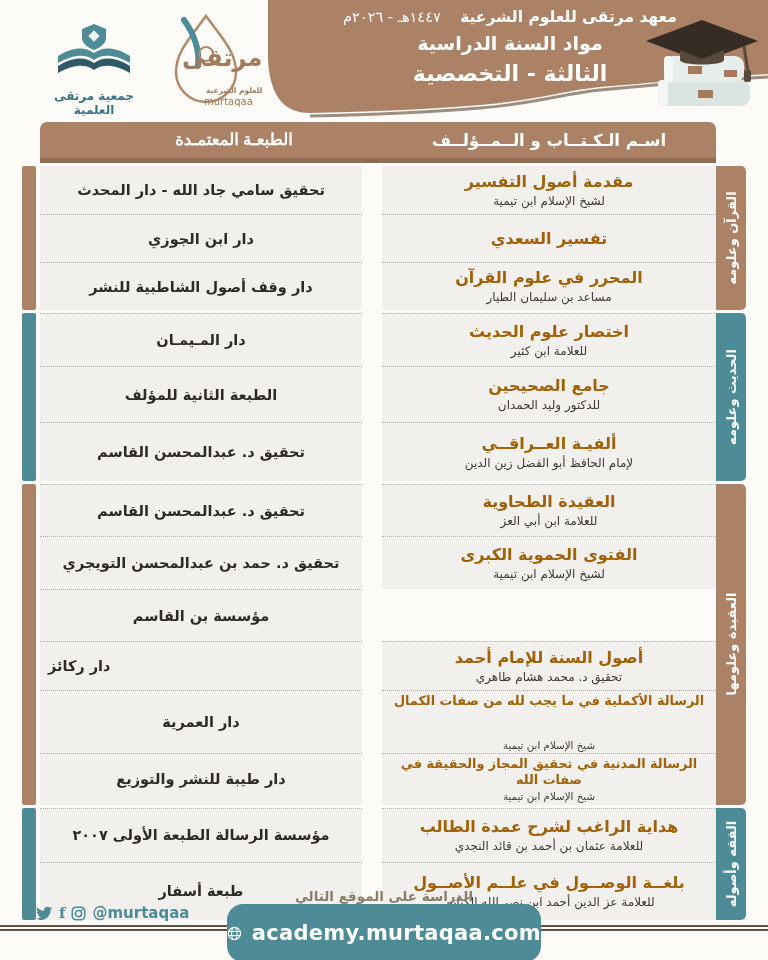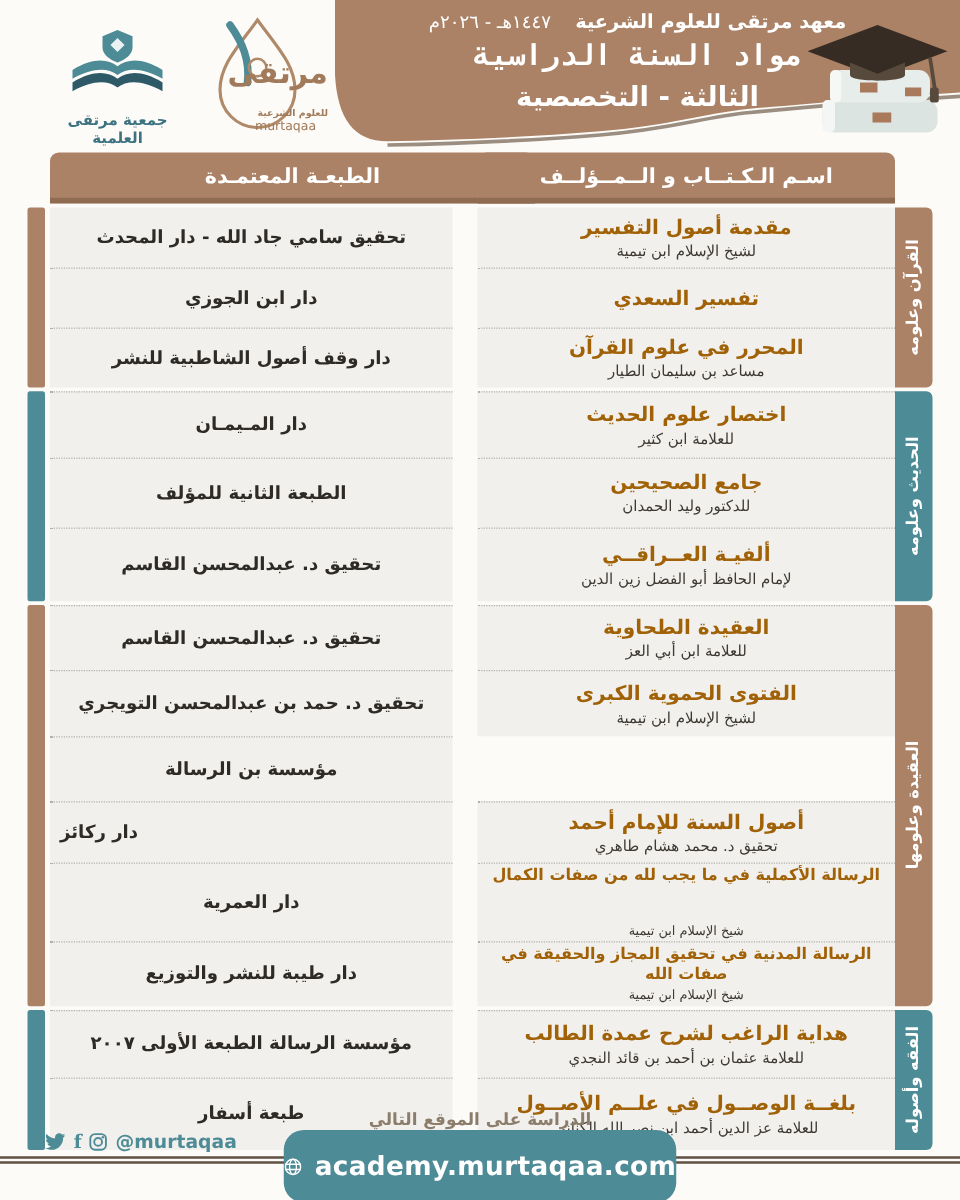--- a/index.html
+++ b/index.html
@@ -4,39 +4,39 @@
 <style>
   html,body{margin:0;padding:0;}
   body{font-family:"DejaVu Sans",sans-serif;}
   #page{position:relative;width:768px;height:960px;background:#fcfbf8;overflow:hidden;direction:rtl;}
 
   
   #header-svg{position:absolute;top:0;left:0;width:768px;height:130px;}
   .header-text{position:absolute;top:8px;left:300px;width:420px;text-align:center;color:#fff;direction:rtl;}
   .ht-line1{font-size:15.5px;font-weight:bold;letter-spacing:0;}
   .ht-line1 .year{margin-right:14px;font-weight:normal;font-size:14.5px;}
-  .ht-line2{font-size:23px;font-weight:bold;margin-top:6px;font-family:Liberation Mono, monospace;}
+  .ht-line2{font-size:19px;font-weight:bold;margin-top:6px;}
   .ht-line3{font-size:22px;font-weight:bold;margin-top:7px;}
 
   
   .cap-wrap{position:absolute;top:14px;left:636px;width:128px;height:104px;}
 
   
   .logo-murtaqaa{position:absolute;top:10px;left:148px;width:118px;height:106px;}
   .logo-assoc{position:absolute;top:22px;left:40px;width:108px;height:96px;text-align:center;}
   .logo-assoc .assoc-name{font-size:12px;font-weight:bold;color:#3d7380;margin-top:1px;}
   .lm-word{position:absolute;top:34px;left:34px;font-size:24px;font-weight:bold;color:#a07a5a;}
   .lm-tag{position:absolute;top:76px;left:58px;font-size:7.5px;color:#a07a5a;font-weight:bold;}
   .lm-latin{position:absolute;top:86px;left:56px;font-size:10px;color:#a07a5a;direction:ltr;}
 
   
   .col-head{position:absolute;top:122px;height:36px;background:#ab8266;border-bottom:5px solid #8f6b52;
             border-radius:7px 7px 0 0;color:#fff;font-weight:bold;font-size:16.5px;
             display:flex;align-items:center;justify-content:center;}
-  #head-edition{left:40px;width:388px;}
+  #head-edition{left:40px;width:388px;font-family:Liberation Serif, serif;}
   #head-book{left:382px;width:334px;}
 
   
   #curriculum{position:absolute;top:166px;right:22px;width:724px;direction:rtl;}
   .section{display:grid;grid-template-columns:30px 334px 20px 322px 4px 14px;margin-bottom:3px;}
   .side-tab{grid-column:1;position:relative;border-radius:0 5px 5px 0;}
   .book-col{grid-column:2;}
   .edition-col{grid-column:4;}
   .side-bar{grid-column:6;border-radius:2px;}
   .tab-label{position:absolute;top:50%;left:50%;transform:translate(-50%,-50%) rotate(-90deg);
@@ -190,21 +190,21 @@
           <div class="edition-text">تحقيق د. عبدالمحسن القاسم</div>
         </div>
         <div class="cell book-col sep" style="grid-row: 2; min-height: 53px;">
           <div class="book-title">الفتوى الحموية الكبرى</div>
           <div class="book-author">لشيخ الإسلام ابن تيمية</div>
         </div>
         <div class="cell edition-col sep" style="grid-row: 2; min-height: 53px;">
           <div class="edition-text">تحقيق د. حمد بن عبدالمحسن التويجري</div>
         </div>
         <div class="cell edition-col sep" style="grid-row: 3; min-height: 52px;">
-          <div class="edition-text">مؤسسة بن الرسالة</div>
+          <div class="edition-text">مؤسسة بن القاسم</div>
         </div>
         <div class="cell book-col sep" style="grid-row: 4; min-height: 49px;">
           <div class="book-title">أصول السنة للإمام أحمد</div>
           <div class="book-author">تحقيق د. محمد هشام طاهري</div>
         </div>
         <div class="cell edition-col sep" style="grid-row: 4; min-height: 49px; align-items: flex-end;">
           <div class="edition-text">دار ركائز</div>
         </div>
         <div class="cell book-col sep small" style="grid-row: 5; min-height: 41px; gap: 28px;">
           <div class="book-title">الرسالة الأكملية في ما يجب لله من صفات الكمال</div>

